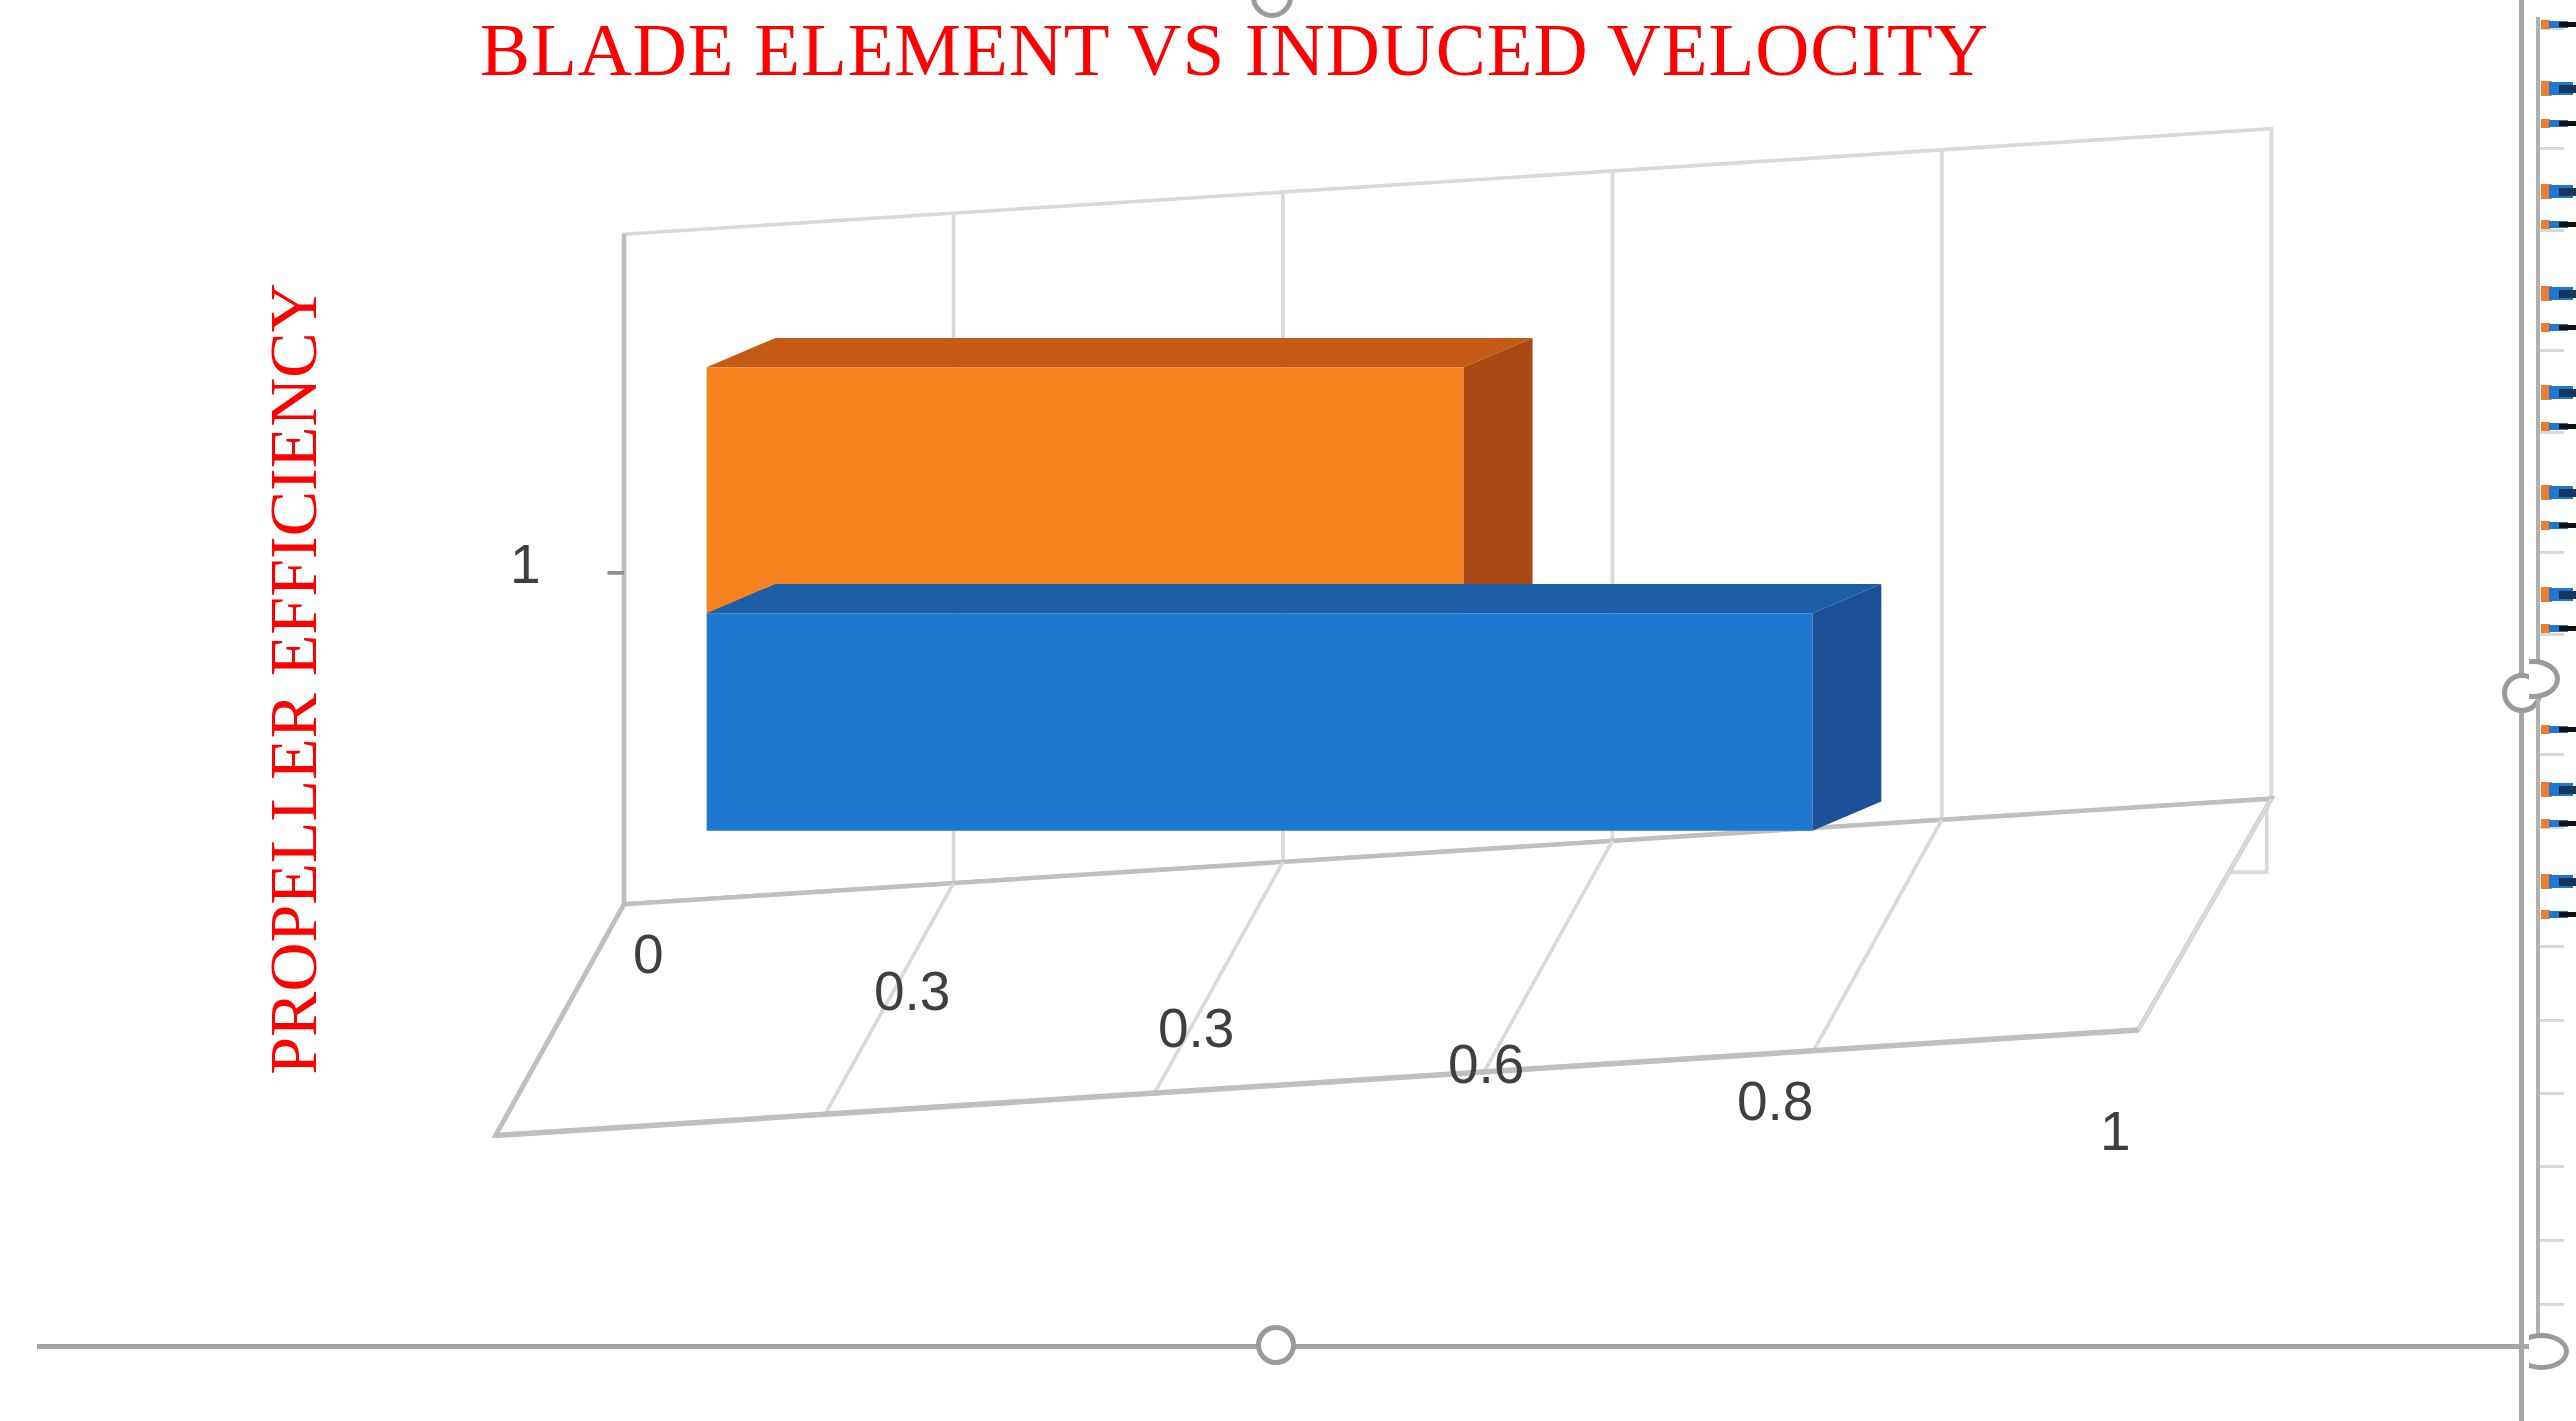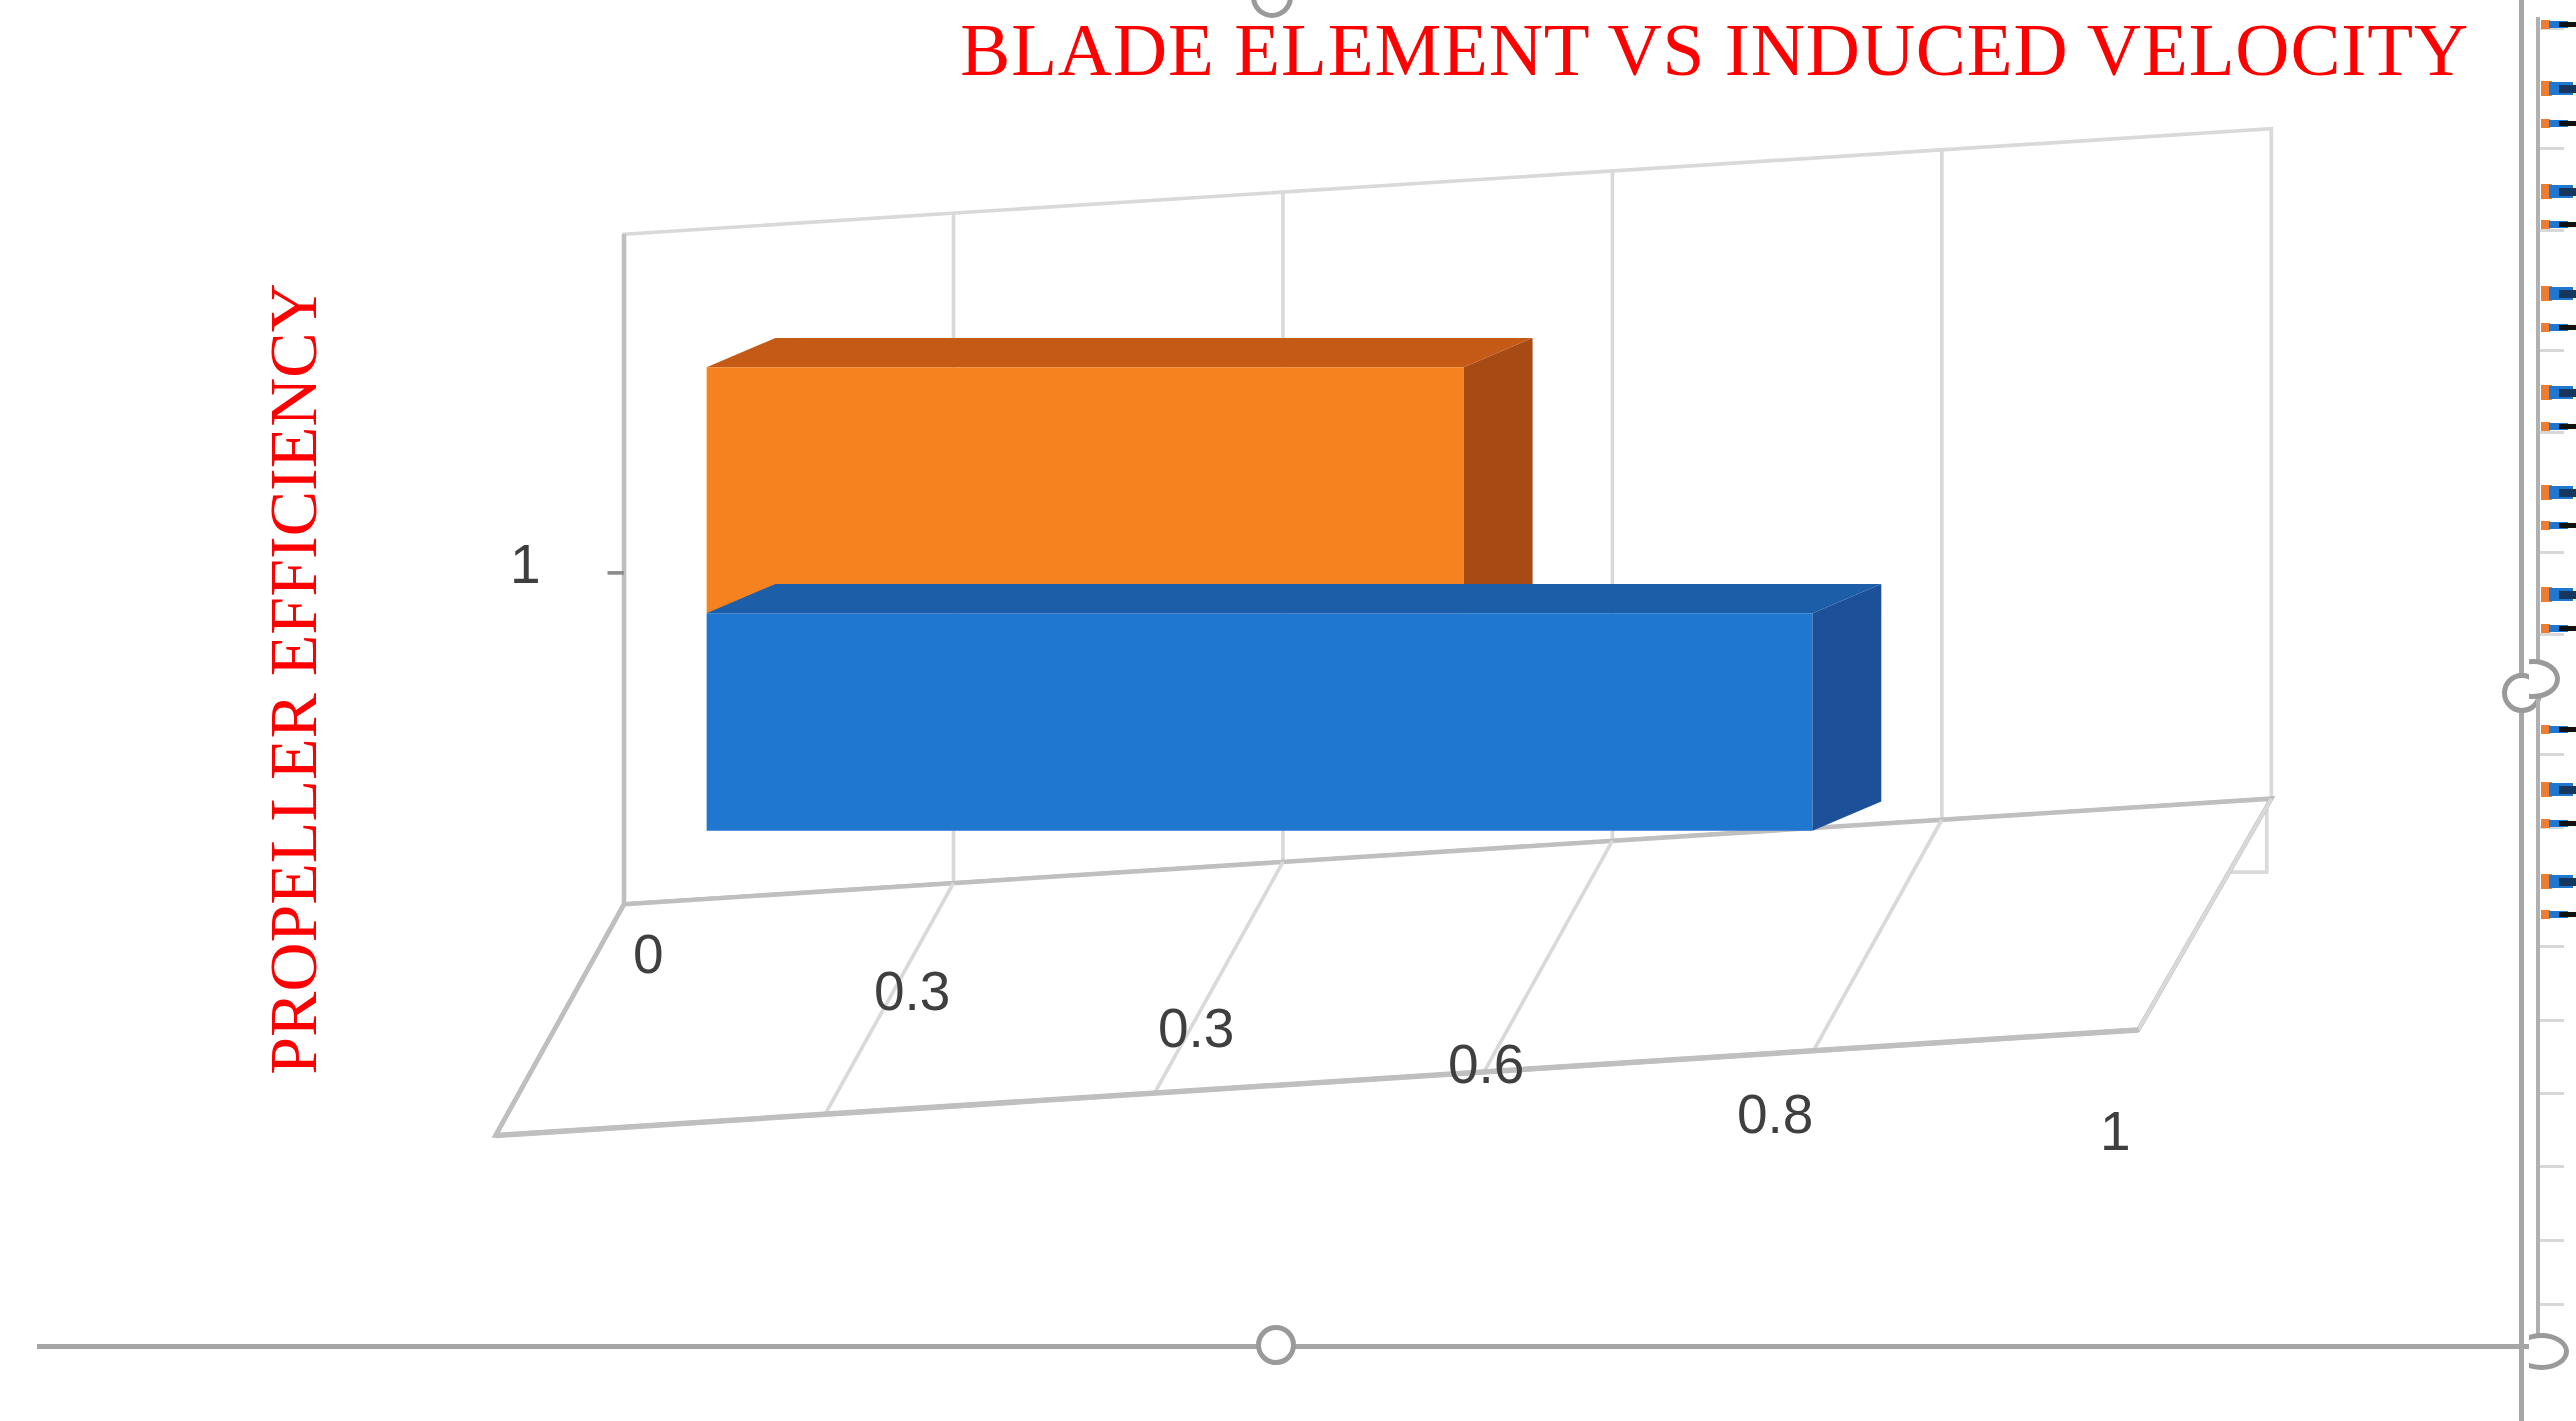--- a/index.html
+++ b/index.html
@@ -79,21 +79,21 @@
     width: 55px; height: 37px;
     border: 5.5px solid #9a9a9a; border-radius: 50%;
     background: #ffffff;
   }
 
   
   .chart-title {
     position: absolute;
     left: 0px; top: 7.3px;
     width: 2469px;
-    text-align: right;
+    text-align: center;
     color: #FF0000;
     font-family: "Liberation Serif", serif;
     font-size: 75px;
     font-weight: 400;
     letter-spacing: 0.9px;
     white-space: nowrap;
   }
 
   
   .y-axis-title {
@@ -226,21 +226,21 @@
   <div class="chart-title">BLADE ELEMENT VS INDUCED VELOCITY</div>
 
   <div class="y-axis-title">PROPELLER EFFICIENCY</div>
 
   <div class="y-tick-label">1</div>
 
   <div class="x-tick" style="left:633px;  top:922px;">0</div>
   <div class="x-tick" style="left:874px;  top:959px;">0.3</div>
   <div class="x-tick" style="left:1158px; top:996px;">0.3</div>
   <div class="x-tick" style="left:1448px; top:1032px;">0.6</div>
-  <div class="x-tick" style="left:1737px; top:1069px;margin-top:13px;">0.8</div>
+  <div class="x-tick" style="left:1737px; top:1069px;">0.8</div>
   <div class="x-tick" style="left:2100px; top:1099px;">1</div>
 
   <div class="sel-border bottom"></div>
   <div class="sel-border right"></div>
   <div class="sel-handle h-bottom"></div>
   <div class="sel-handle h-right"></div>
   <div class="sel-handle h-top"></div>
 
   <div class="neighbour">
     <div class="axis-line"></div>

